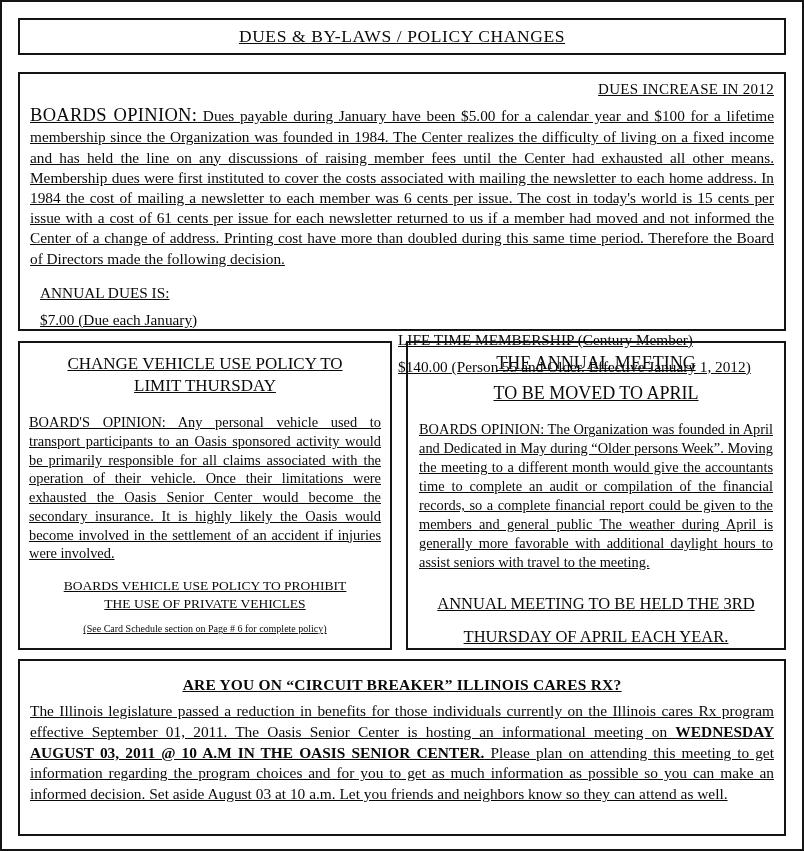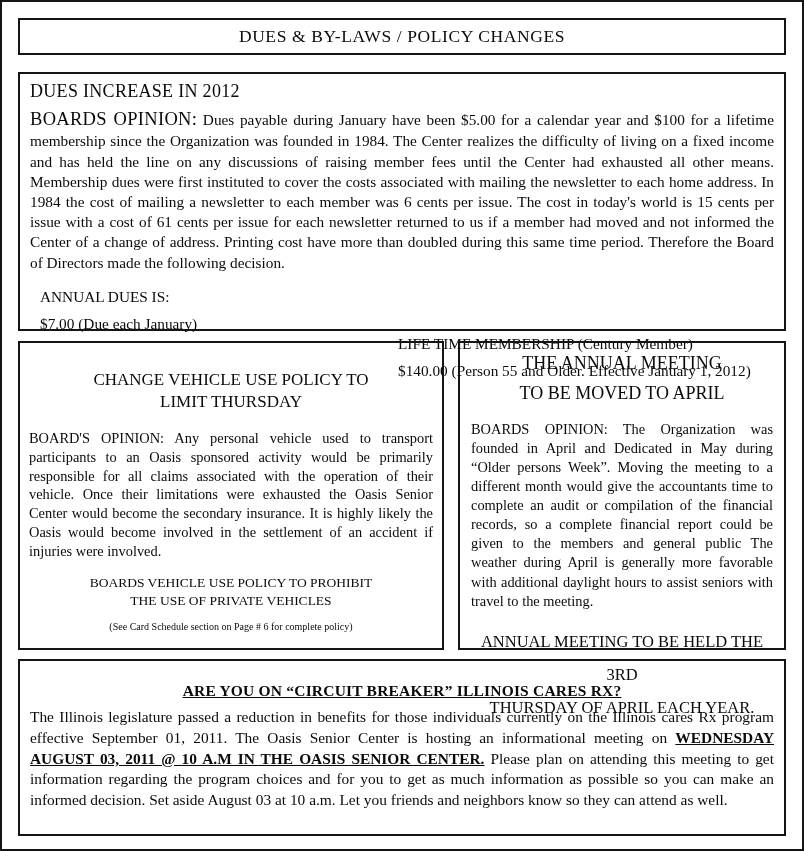--- a/index.html
+++ b/index.html
@@ -6,42 +6,43 @@
   html, body { margin: 0; padding: 0; background: #e8e8e8; }
   .page {
     width: 804px;
     height: 851px;
     margin: 0 auto;
     background: #ffffff;
     border: 2px solid #141414;
     font-family: "Liberation Serif", serif;
     color: #0a0a0a;
     overflow: hidden;
+    text-decoration: underline;
   }
 
   .header-box {
     margin: 16px 16px 0;
     border: 2px solid #141414;
     height: 37px;
     display: flex;
     align-items: center;
     justify-content: center;
     font-size: 17.5px;
     letter-spacing: 0.6px;
   }
 
   .dues-box {
     margin: 17px 16px 0;
     border: 2px solid #141414;
     height: 259px;
     padding: 4px 10px 0;
   }
   .dues-title {
-    text-align: left;
-    font-size: 18px;
+    text-align: right;
+    font-size: 15px;
     margin: 3px 0 5px;
     letter-spacing: 0.3px;
   }
   .dues-body {
     text-align: justify;
     font-size: 15.3px;
     line-height: 1.32;
     margin: 0;
   }
   .opinion-label { font-size: 18.5px; letter-spacing: 0.3px; }
@@ -55,23 +56,23 @@
   .dues-col-right { flex: 1; margin-top: 47px; }
   .dues-line { margin: 0 0 9px; }
 
   .two-col {
     display: flex;
     gap: 14px;
     margin: 10px 16px 0;
     height: 309px;
   }
   .vehicle-box {
-    width: 426px;
-    border: 2px solid #141414;
-    padding: 24px 9px 0;
+    width: 374px;
+    border: 2px solid #141414;
+    padding: 8px 9px 0;
   }
   .vehicle-title {
     text-align: center;
     font-size: 17px;
     line-height: 1.3;
     margin: 2px 0 16px;
   }
   .vehicle-body {
     text-align: justify;
     font-size: 14.4px;
@@ -118,21 +119,21 @@
     margin: 9px 16px 0;
     border: 2px solid #141414;
     height: 177px;
     padding: 5px 10px 0;
   }
   .rx-title {
     text-align: center;
     font-size: 15.5px;
     font-weight: bold;
     text-decoration: underline;
-    margin: 16px 0 7px;
+    margin: 10px 0 7px;
     letter-spacing: 0.2px;
   }
   .rx-body {
     text-align: justify;
     font-size: 15.4px;
     line-height: 1.35;
     margin: 0;
   }
   .rx-emphasis { font-weight: bold; text-decoration: underline; }
 </style>

